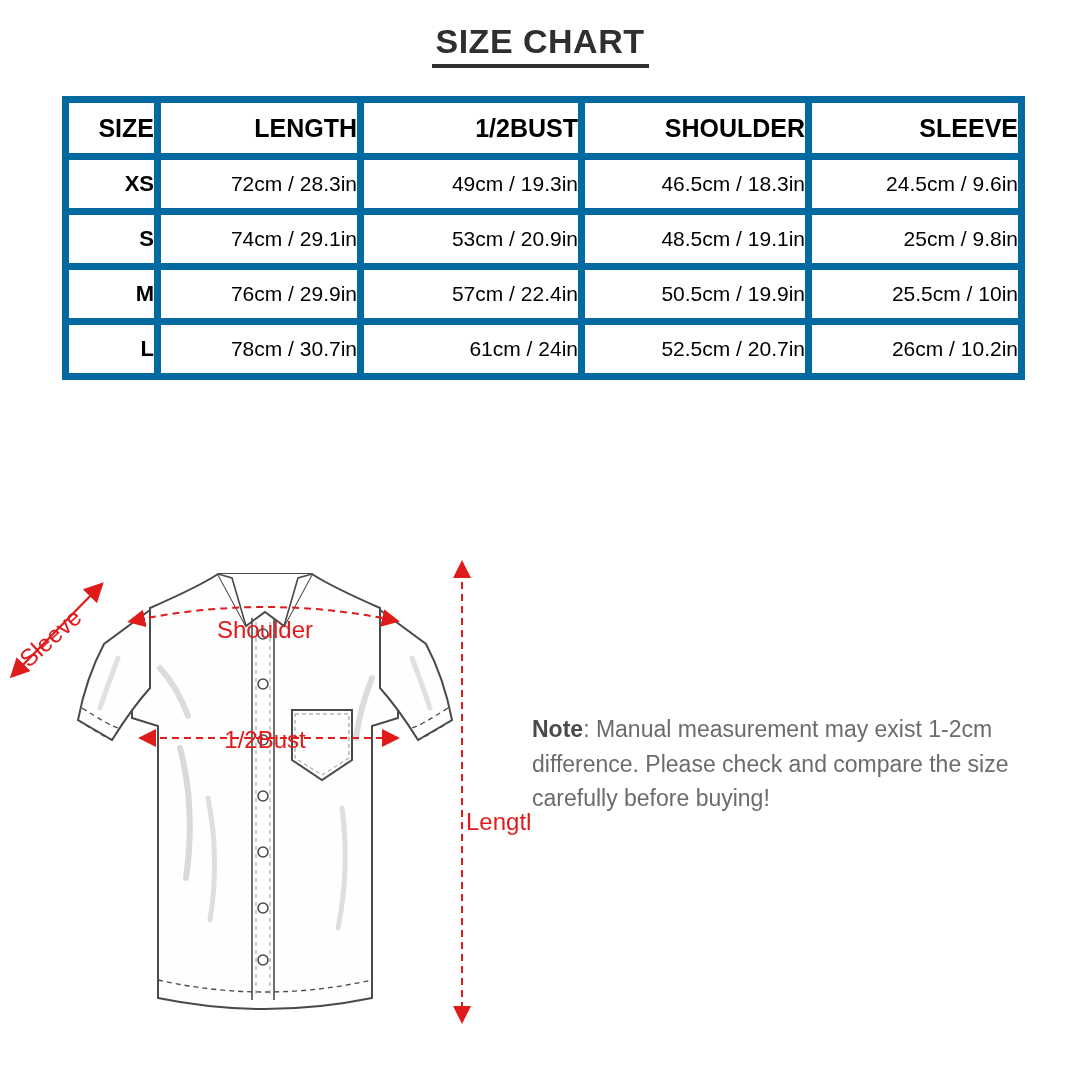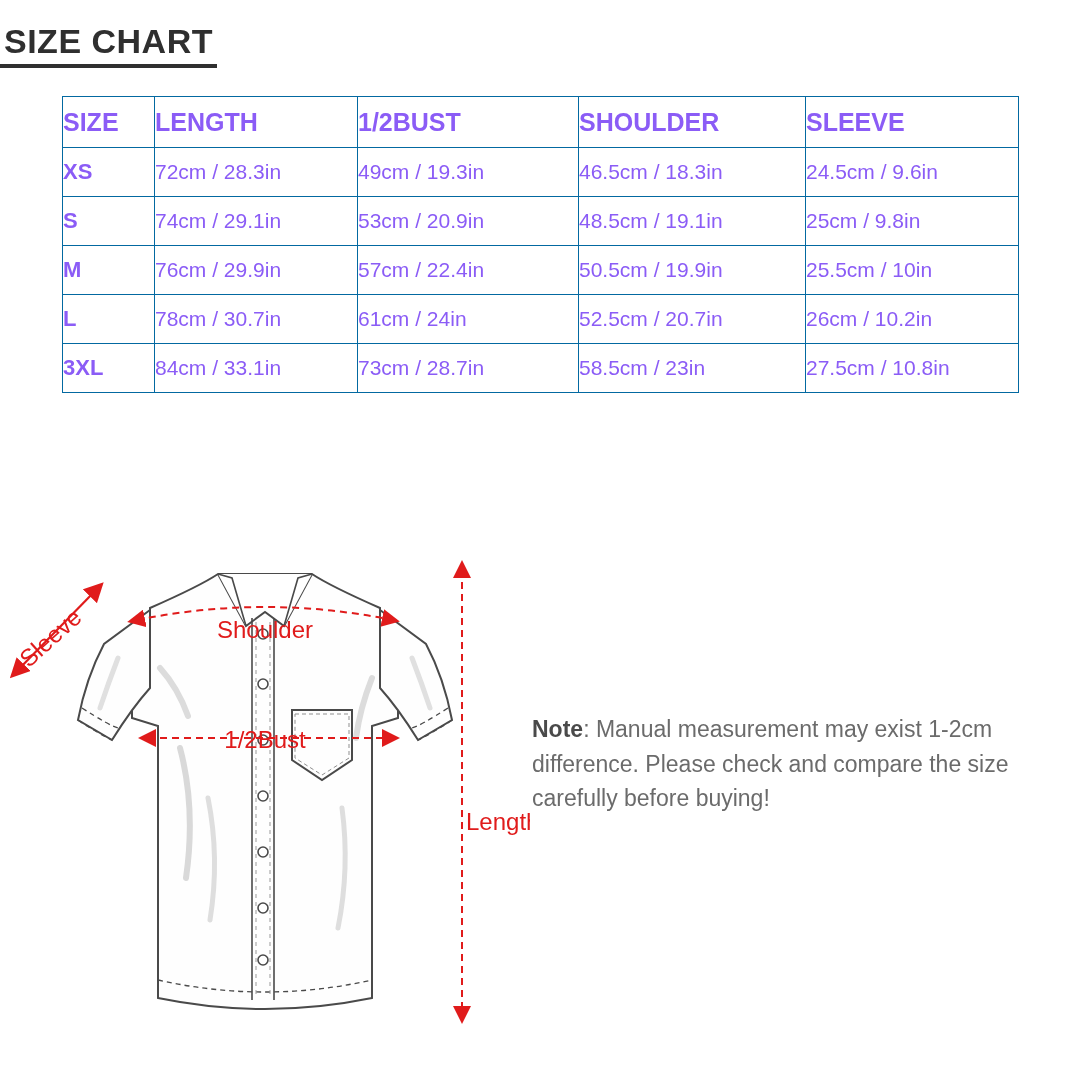--- a/index.html
+++ b/index.html
@@ -15,21 +15,21 @@
     color: #3a3a3a;
     overflow: hidden;
   }
 
   
   .title-wrap {
     position: absolute;
     top: 22px;
     left: 0;
     width: 1080px;
-    text-align: left;
+    text-align: center;
   }
   .title {
     display: inline-block;
     font-size: 34px;
     font-weight: bold;
     letter-spacing: 0.5px;
     color: #2f2f2f;
     border-bottom: 4px solid #2f2f2f;
     padding: 0 4px 3px 4px;
     line-height: 1.15;
@@ -42,23 +42,23 @@
     left: 62px;
     width: 956px;
   }
   table.size-chart {
     border-collapse: collapse;
     width: 956px;
     table-layout: fixed;
   }
   table.size-chart th,
   table.size-chart td {
-    border: 1px solid #0369a1;
-    text-align: left;
-    color: #8b5cf6;
+    border: 7px solid #0369a1;
+    text-align: right;
+    color: #000000;
   }
   table.size-chart th {
     font-size: 25px;
     font-weight: bold;
     height: 50px;
     padding: 0;
   }
   table.size-chart td {
     font-size: 21px;
     height: 48px;
@@ -152,27 +152,20 @@
         <td>50.5cm / 19.9in</td>
         <td>25.5cm / 10in</td>
       </tr>
       <tr>
         <td class="size-col">L</td>
         <td>78cm / 30.7in</td>
         <td>61cm / 24in</td>
         <td>52.5cm / 20.7in</td>
         <td>26cm / 10.2in</td>
       </tr>
-      <tr>
-        <td class="size-col">3XL</td>
-        <td>84cm / 33.1in</td>
-        <td>73cm / 28.7in</td>
-        <td>58.5cm / 23in</td>
-        <td>27.5cm / 10.8in</td>
-      </tr>
     </tbody>
   </table>
 </div>
 
 <div class="figure">
   <svg width="530" height="520" viewBox="0 0 530 520" xmlns="http://www.w3.org/2000/svg">
     <defs>
       <marker id="arrowRed" markerWidth="9" markerHeight="9" refX="5" refY="4.5" orient="auto">
         <path d="M0,0 L9,4.5 L0,9 z" fill="#e01b1b"></path>
       </marker>

